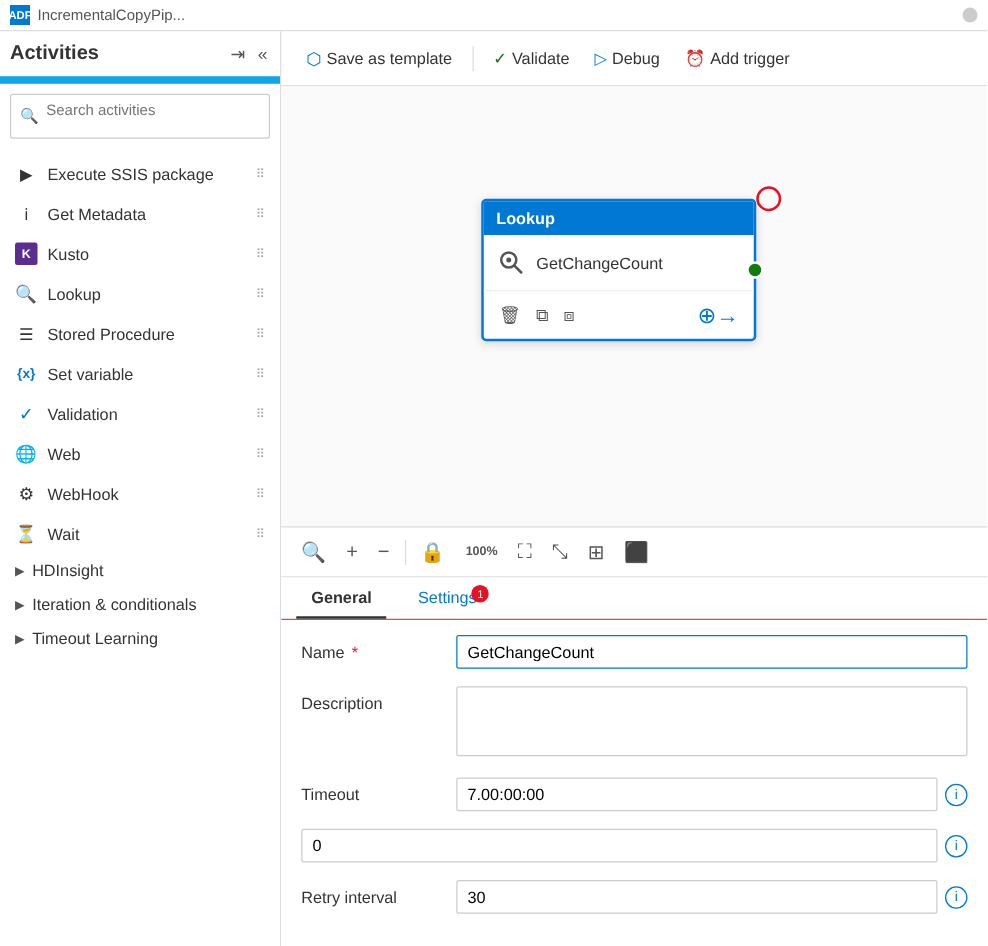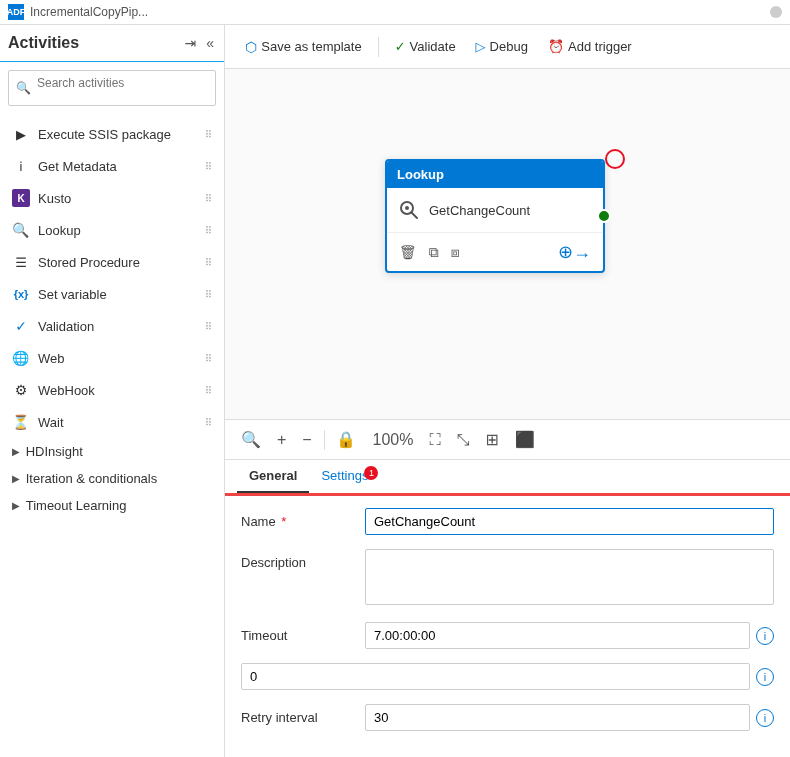--- a/index.html
+++ b/index.html
@@ -9,21 +9,21 @@
     .title-bar { display: flex; align-items: center; height: 20px; background: #fff; border-bottom: 1px solid #ddd; padding: 12px 8px; font-size: 12px; color: #555; }
     .title-bar-icon { width: 16px; height: 16px; background: #0078d4; margin-right: 6px; display: flex; align-items: center; justify-content: center; color: #fff; font-size: 9px; font-weight: bold; }
     .title-bar-text { flex: 1; }
     .title-bar-close { width: 12px; height: 12px; border-radius: 50%; background: #ccc; cursor: pointer; }
 
     
     .main-container { display: flex; flex: 1; overflow: hidden; }
 
     
     .sidebar { width: 225px; border-right: 1px solid #ddd; display: flex; flex-direction: column; overflow: hidden; }
-    .sidebar-header { display: flex; align-items: center; padding: 8px 8px; border-bottom: 1px solid #0ea5e9; }
+    .sidebar-header { display: flex; align-items: center; padding: 8px 8px; border-bottom: 6px solid #0ea5e9; }
     .sidebar-title { font-size: 16px; font-weight: 600; flex: 1; }
     .sidebar-controls { display: flex; gap: 6px; }
     .sidebar-ctrl-btn { background: none; border: none; cursor: pointer; color: #555; font-size: 14px; padding: 2px; }
 
     .search-box { margin: 8px; position: relative; }
     .search-box input { width: 100%; border: 1px solid #ccc; border-radius: 2px; padding: 5px 8px 15px 28px; font-size: 12px; outline: none; }
     .search-box .search-icon { position: absolute; left: 8px; top: 50%; transform: translateY(-50%); color: #888; font-size: 12px; }
 
     .activities-list { flex: 1; overflow-y: auto; padding: 4px 0; }
     .activity-item { display: flex; align-items: center; padding: 7px 12px; cursor: pointer; gap: 8px; border-bottom: none; }
@@ -53,21 +53,21 @@
     .lookup-footer-btn { background: none; border: none; cursor: pointer; color: #555; font-size: 14px; padding: 2px; }
     .lookup-start-dot { position: absolute; right: -16px; top: -12px; width: 20px; height: 20px; border: 2px solid #e81123; border-radius: 50%; }
 
     
     .mini-toolbar { display: flex; align-items: center; gap: 8px; padding: 6px 12px; border-bottom: 1px solid #ddd; height: 40px; background: #fff; }
     .mini-btn { background: none; border: none; cursor: pointer; color: #555; font-size: 16px; padding: 2px 4px; }
     .mini-sep { width: 1px; height: 20px; background: #ddd; }
 
     
     .properties-panel { background: #fff; padding: 0; flex-shrink: 0; }
-    .tabs-bar { display: flex; gap: 0; padding: 0 12px; border-bottom: 3px solid #ef4444; }
+    .tabs-bar { display: flex; gap: 13px; padding: 0 12px; border-bottom: 1px solid #ef4444; }
     .tab { padding: 8px 12px; cursor: pointer; font-size: 13px; color: #555; border-bottom: 2px solid transparent; position: relative; }
     .tab.active { color: #333; font-weight: 600; border-bottom: 2px solid #333; }
     .tab.blue { color: #0078d4; }
     .tab-badge { position: absolute; top: 6px; right: 2px; background: #e81123; color: #fff; border-radius: 50%; width: 14px; height: 14px; font-size: 9px; display: flex; align-items: center; justify-content: center; }
 
     .form-area { padding: 12px 16px; overflow-y: auto; }
     .form-row { display: flex; align-items: flex-start; margin-bottom: 14px; gap: 4px; }
     .form-label { width: 120px; font-size: 13px; color: #333; padding-top: 6px; flex-shrink: 0; }
     .form-label .required { color: #e81123; margin-left: 2px; }
     .form-control { flex: 1; }
@@ -236,21 +236,21 @@
         <div style="position:absolute;right:-8px;top:50%;transform:translateY(-50%);width:14px;height:14px;background:#107c10;border-radius:50%;border:2px solid #fff;"></div>
       </div>
     </div>
 
     <div class="mini-toolbar">
       <button class="mini-btn">🔍</button>
       <button class="mini-btn">+</button>
       <button class="mini-btn">−</button>
       <div class="mini-sep"></div>
       <button class="mini-btn">🔒</button>
-      <button class="mini-btn" style="font-size:16px;">100%</button>
+      <button class="mini-btn" style="font-size:10px;font-weight:bold;">100%</button>
       <button class="mini-btn">⛶</button>
       <button class="mini-btn">⤡</button>
       <button class="mini-btn">⊞</button>
       <button class="mini-btn">⬛</button>
     </div>
 
     <div class="properties-panel">
       <div class="tabs-bar">
         <div class="tab active">
           <span>General</span>

